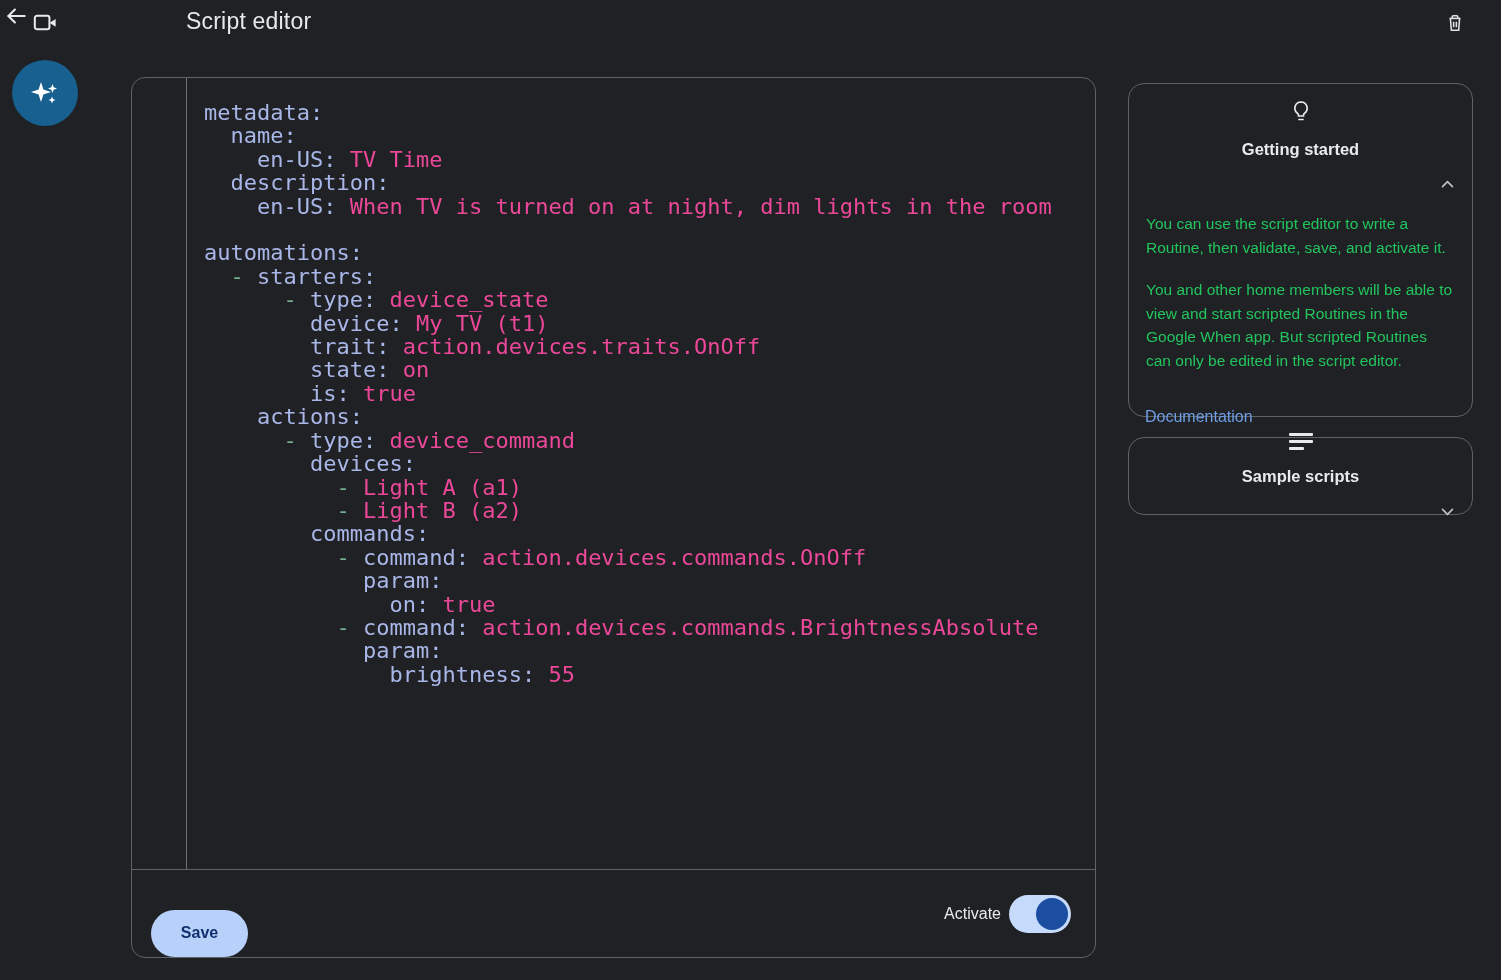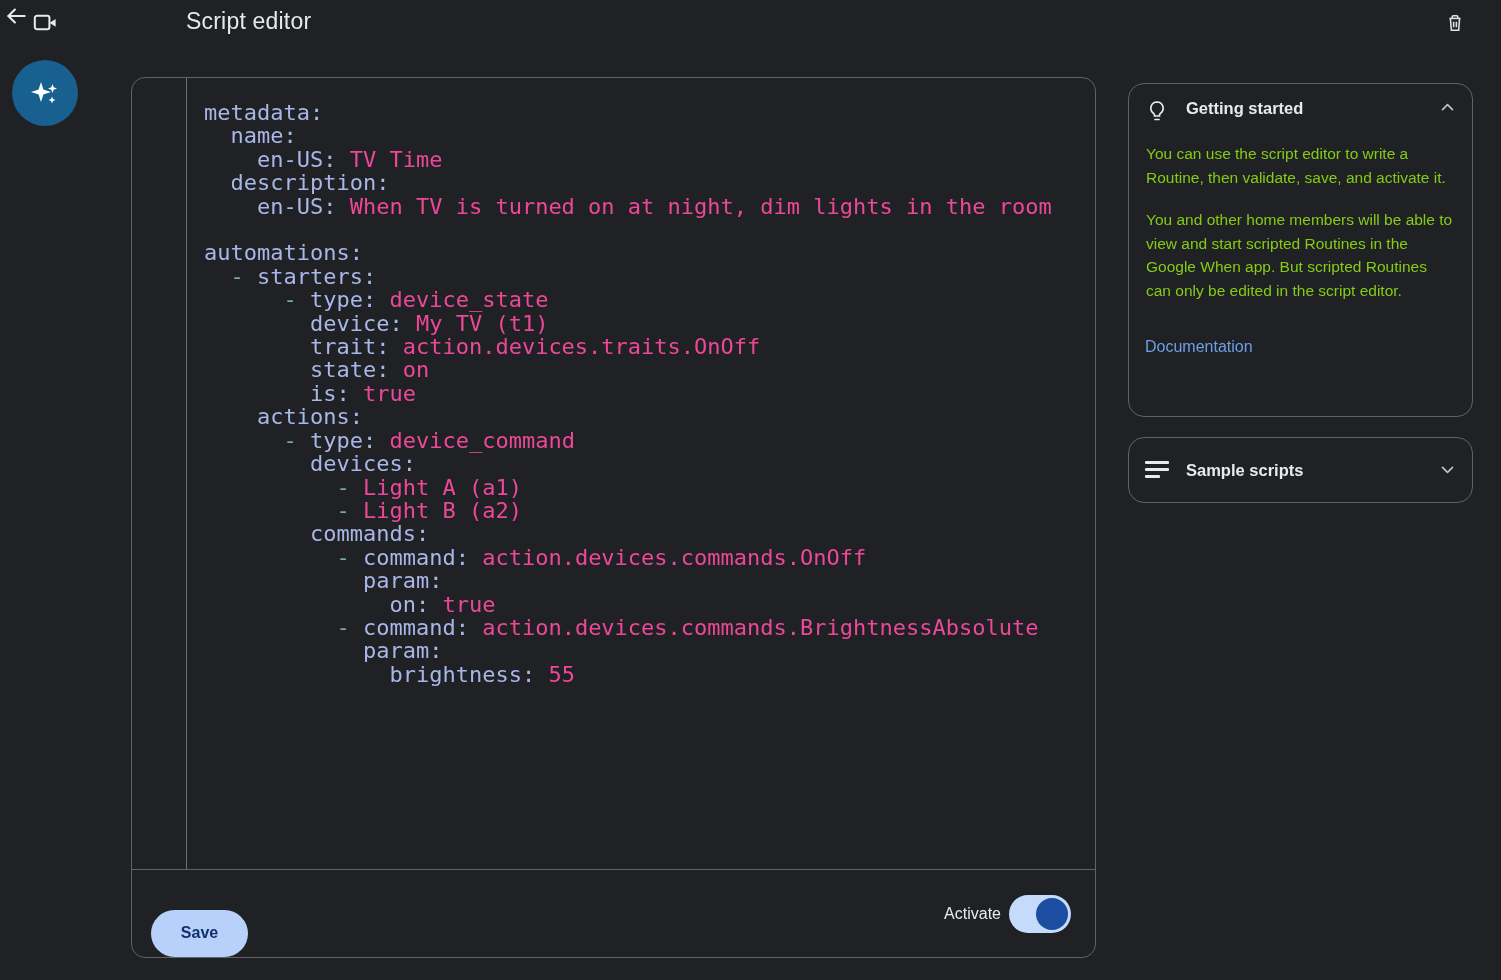--- a/index.html
+++ b/index.html
@@ -83,27 +83,27 @@
   }
   .switch.on .knob { right: 3px; }
 
   
   .card {
     position: absolute; left: 1128px; width: 345px;
     border: 1px solid #5f6368; border-radius: 16px;
     background: #202124; padding: 15px 16px;
   }
   .card-getting-started { top: 83px; height: 334px; }
-  .card-sample-scripts  { top: 437px; height: 66px; display: flex; align-items: center; }
-  .card-head { display: flex; align-items: flex-start; gap: 17px; cursor: pointer; width: 100%; }
+  .card-sample-scripts  { top: 437px; height: 78px; display: flex; align-items: center; }
+  .card-head { display: flex; align-items: center; gap: 17px; cursor: pointer; width: 100%; flex-direction: column; }
   .card-title { font-size: 16.5px; font-weight: bold; color: #e8eaed; }
   .card-head .chev { margin-left: auto; color: #bdc1c6; }
   .card-body { padding: 0 1px; }
   .card-body p {
-    margin-top: 19px; font-size: 15.5px; line-height: 23.5px; color: #84cc16;
+    margin-top: 19px; font-size: 15.5px; line-height: 23.5px; color: #22c55e;
   }
   .doc-link {
     display: inline-block; margin-top: 36px;
     color: #6e9ee8; font-size: 16px; font-weight: 500;
     text-decoration: none; cursor: pointer;
   }
 
   
   .list-icon { width: 24px; display: flex; flex-direction: column; gap: 4px; }
   .list-icon span { height: 3px; background: #e8eaed; border-radius: 1px; }

